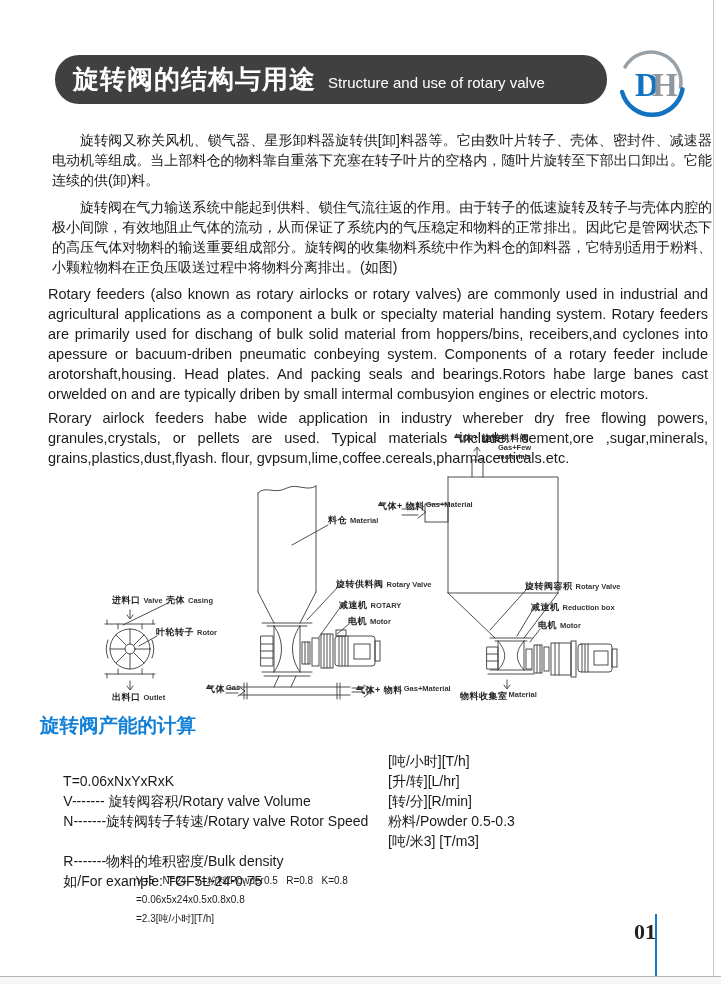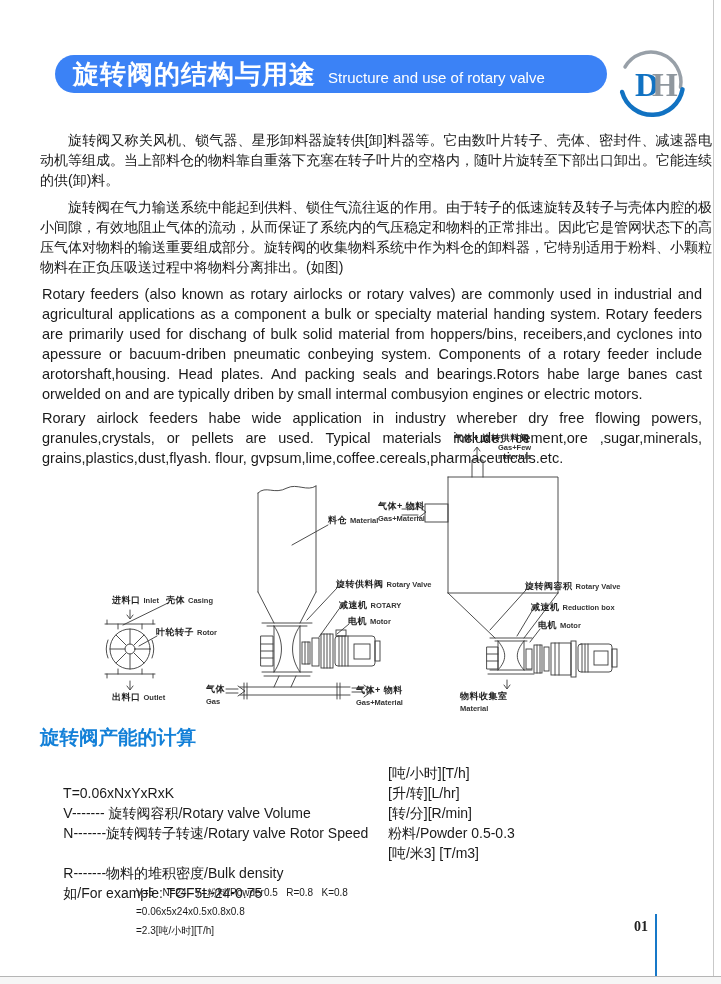--- a/index.html
+++ b/index.html
@@ -3,50 +3,50 @@
 <meta charset="utf-8">
 <style>
   html,body{margin:0;padding:0;background:#e8e8e8;}
   .page{position:relative;width:721px;height:984px;background:#ffffff;overflow:hidden;
         font-family:"Liberation Sans","DejaVu Sans",sans-serif;color:#1a1a1a;}
   .page-edge-right{position:absolute;left:713px;top:0;width:1px;height:977px;background:#c9c9c9;}
   .page-edge-bottom{position:absolute;left:0;top:976px;width:721px;height:1px;background:#b5b5b5;}
   .page-bottom-strip{position:absolute;left:0;top:977px;width:721px;height:7px;background:#f6f6f6;}
 
   
-  .banner{position:absolute;left:55px;top:55px;width:552px;height:38px;border-radius:24px;
-          background:#3b82f6;display:flex;align-items:center;padding-left:18px;box-sizing:border-box;}
+  .banner{position:absolute;left:55px;top:55px;width:552px;height:49px;border-radius:24px;
+          background:#404040;display:flex;align-items:center;padding-left:18px;box-sizing:border-box;}
   .banner-zh{color:#fff;font-size:26px;font-weight:bold;letter-spacing:1px;}
   .banner-en{color:#fff;font-size:15px;margin-left:12px;margin-top:6px;text-align:center;}
   .logo{position:absolute;left:615px;top:46px;width:74px;height:74px;}
 
   
   .content{position:absolute;left:40px;top:130px;width:672px;}
-  p.zh{margin:0 0 7px 0;font-size:14px;line-height:20px;text-indent:2em;text-align:justify;}
-  p.en{margin:0 0 4px 2px;font-size:14.5px;line-height:20px;text-align:justify;width:660px;}
+  p.zh{margin:0 0 7px 12px;font-size:14px;line-height:20px;text-indent:2em;text-align:justify;}
+  p.en{margin:0 0 4px 8px;font-size:14.5px;line-height:20px;text-align:justify;width:660px;}
 
   
   .diagram-area{position:absolute;left:40px;top:430px;width:675px;height:282px;}
   .diagram-area svg{position:absolute;left:0;top:0;}
   .dlabel{position:absolute;display:flex;gap:3px;align-items:baseline;white-space:nowrap;}
-  .dlabel.stack{flex-direction:column;gap:1px;align-items:flex-start;}
+  .dlabel.stack{flex-direction:row;gap:1px;align-items:flex-start;}
   .dlabel .zh{font-size:9px;font-weight:bold;color:#222;letter-spacing:0.5px;}
   .dlabel .en{font-size:7.5px;font-weight:bold;color:#333;}
   .prewrap{white-space:pre-line;}
 
   
   .calc{position:absolute;left:40px;top:708px;width:675px;}
-  .calc h2{margin:16px 0 13px 0;font-size:19.5px;line-height:26px;color:#1380d8;font-weight:bold;}
+  .calc h2{margin:4px 0 13px 0;font-size:19.5px;line-height:26px;color:#1380d8;font-weight:bold;}
   .calc-row{position:relative;height:20px;line-height:20px;font-size:14px;white-space:pre;}
   .calc-row .right{position:absolute;left:348px;top:0;}
   .example-line{padding-left:96px;height:19px;line-height:19px;font-size:10px;white-space:pre;}
 
   
   .pagenum{position:absolute;left:634px;top:919px;font-family:"Liberation Serif","DejaVu Serif",serif;
-           font-weight:bold;font-size:14px;color:#222;}
+           font-weight:bold;font-size:22px;color:#222;}
   .footer-vline{position:absolute;left:655px;top:914px;width:2px;height:62px;background:#1778c8;}
 </style>
 </head>
 <body>
 
 <div class="page">
 
   <div class="banner">
     <span class="banner-zh">旋转阀的结构与用途</span>
     <span class="banner-en">Structure and use of rotary valve</span>
@@ -139,21 +139,21 @@
         <rect x="572" y="219" width="5" height="18"></rect>
         <path d="M467,250 v8 M464,255 L467,259 L470,255"></path>
         <path d="M486,160 L450,200"></path>
         <path d="M492,181 L477,206"></path>
         <path d="M500,199 L490,212"></path>
       </g>
     </svg>
 
     <div class="dlabel" style="left:72px;top:164px">
       <span class="zh">进料口</span>
-      <span class="en">Inlet</span>
+      <span class="en">Valve</span>
     </div>
     <div class="dlabel" style="left:126px;top:164px">
       <span class="zh">壳体</span>
       <span class="en">Casing</span>
     </div>
     <div class="dlabel" style="left:116px;top:196px">
       <span class="zh">叶轮转子</span>
       <span class="en">Rotor</span>
     </div>
     <div class="dlabel" style="left:72px;top:261px">

